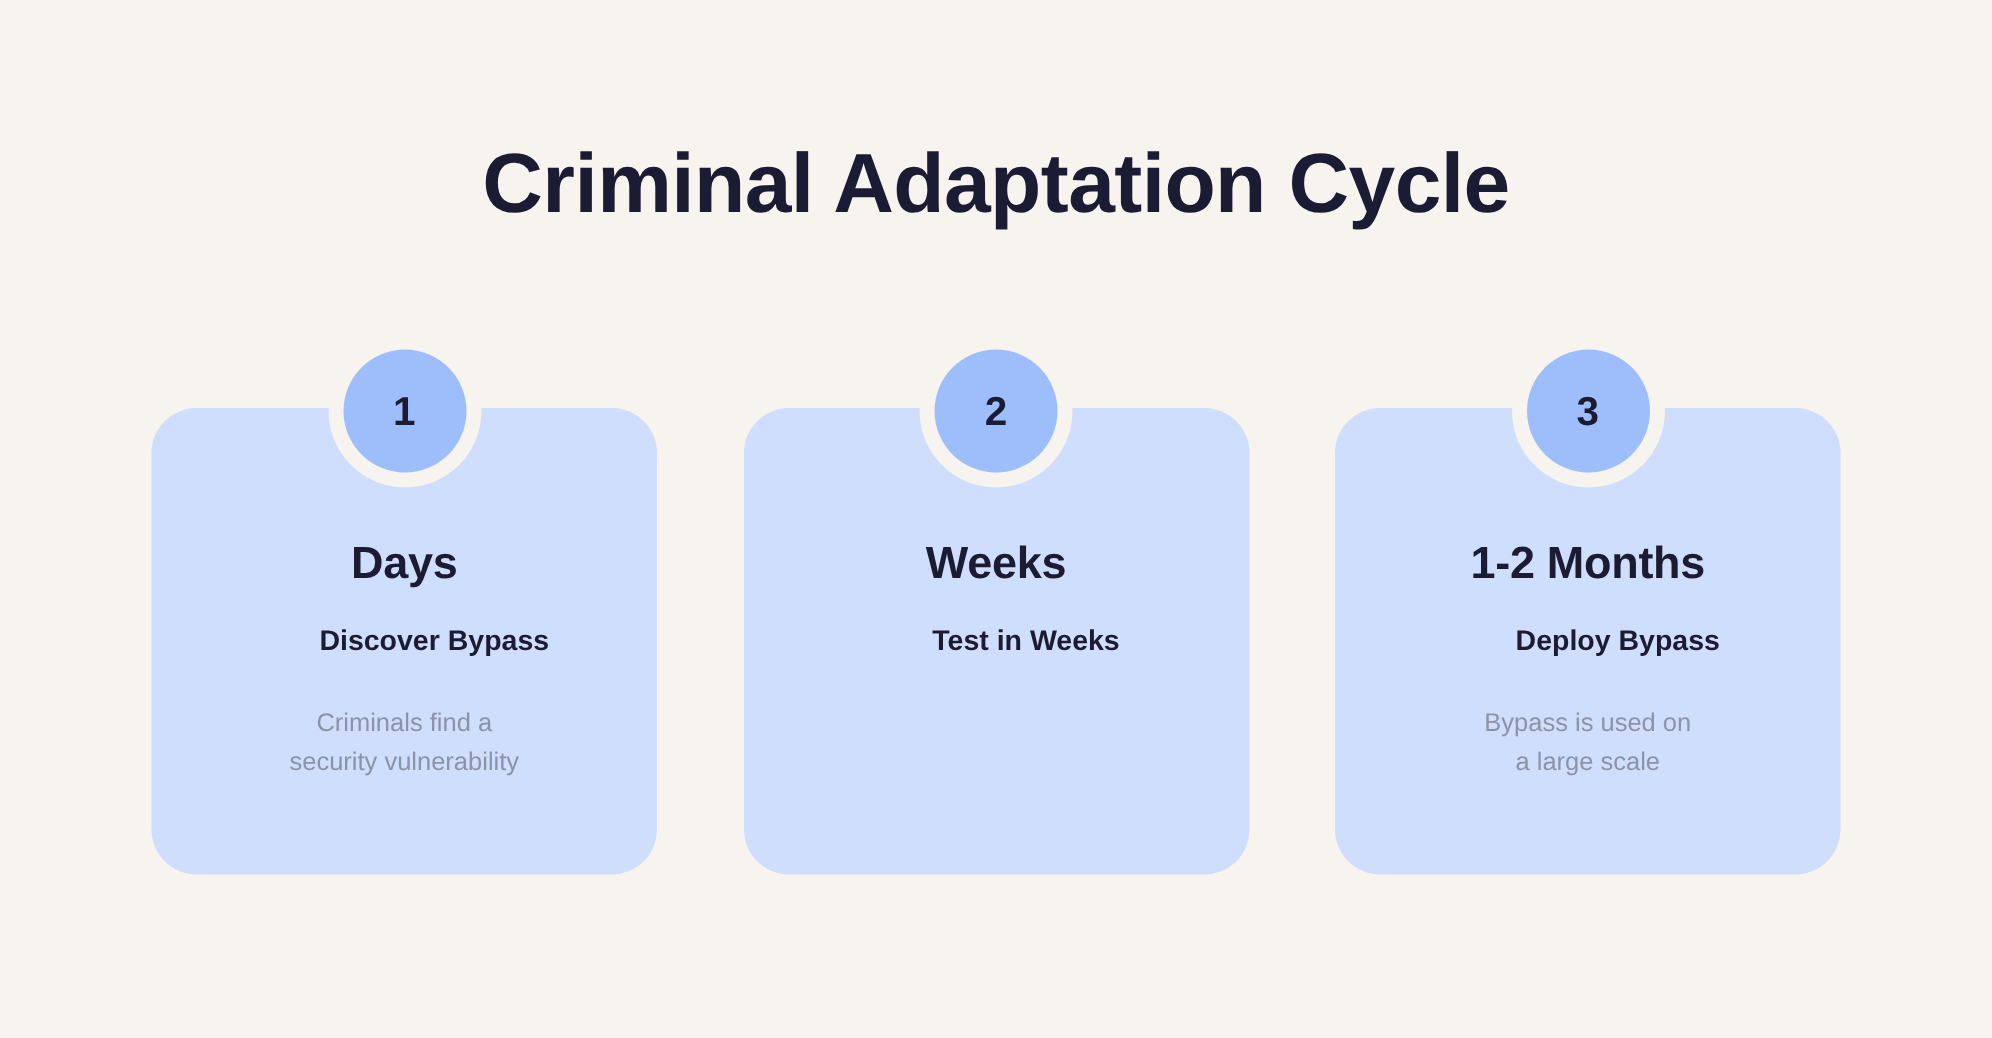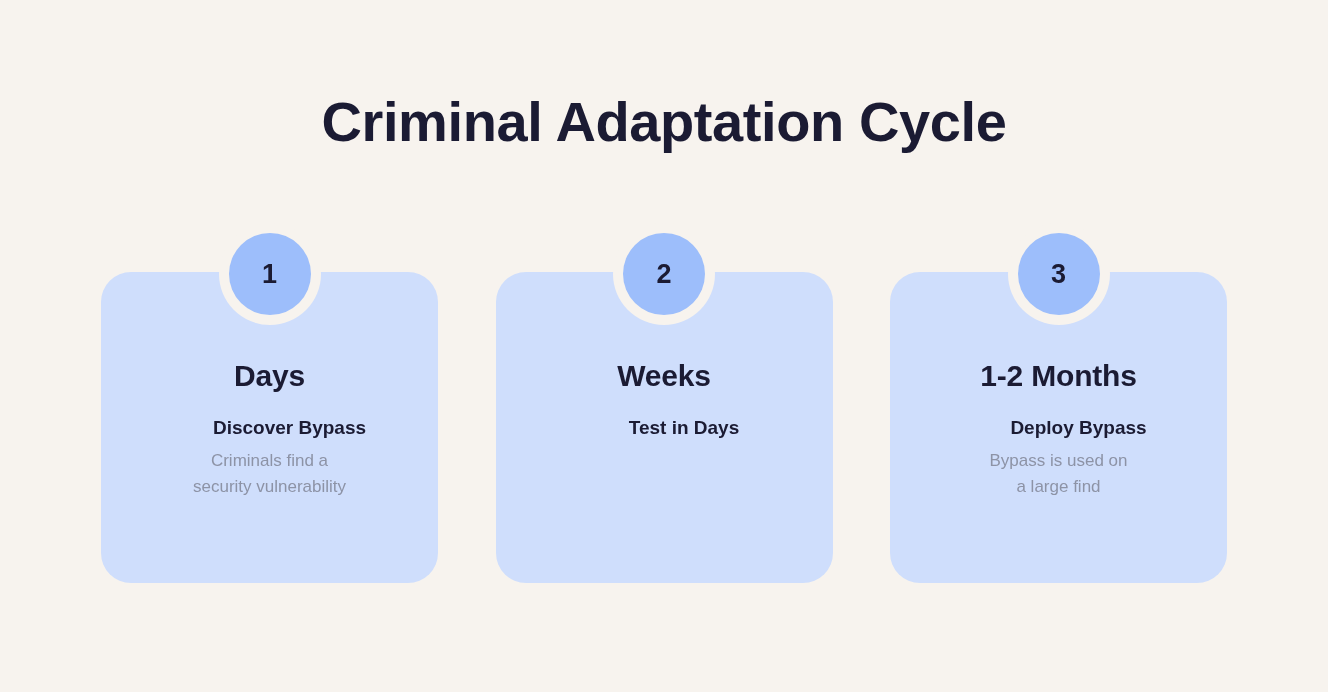--- a/index.html
+++ b/index.html
@@ -100,21 +100,21 @@
     margin-top: 22px;
     font-size: 19px;
     font-weight: bold;
     color: #1B1B33;
     text-align: center;
     line-height: 24px;
     margin-left: 40px;
   }
 
   .step-description {
-    margin-top: 8px;
+    margin-top: 29px;
     font-size: 17px;
     font-weight: normal;
     color: #8D93A6;
     text-align: center;
     line-height: 26px;
     width: 250px;
     white-space: pre-line;
   }
 </style>
 </head>
@@ -132,26 +132,26 @@
       <div class="step-timeframe">Days</div>
       <div class="step-heading">Discover Bypass</div>
       <div class="step-description">Criminals find a
 security vulnerability</div>
     </div>
 
     <div class="step-card">
       <div class="badge-notch"></div>
       <div class="step-badge">2</div>
       <div class="step-timeframe">Weeks</div>
-      <div class="step-heading">Test in Days</div>
+      <div class="step-heading">Test in Weeks</div>
     </div>
 
     <div class="step-card">
       <div class="badge-notch"></div>
       <div class="step-badge">3</div>
       <div class="step-timeframe">1-2 Months</div>
       <div class="step-heading">Deploy Bypass</div>
       <div class="step-description">Bypass is used on
-a large find</div>
+a large scale</div>
     </div>
 
   </div>
 </div>
 
 </body></html>

